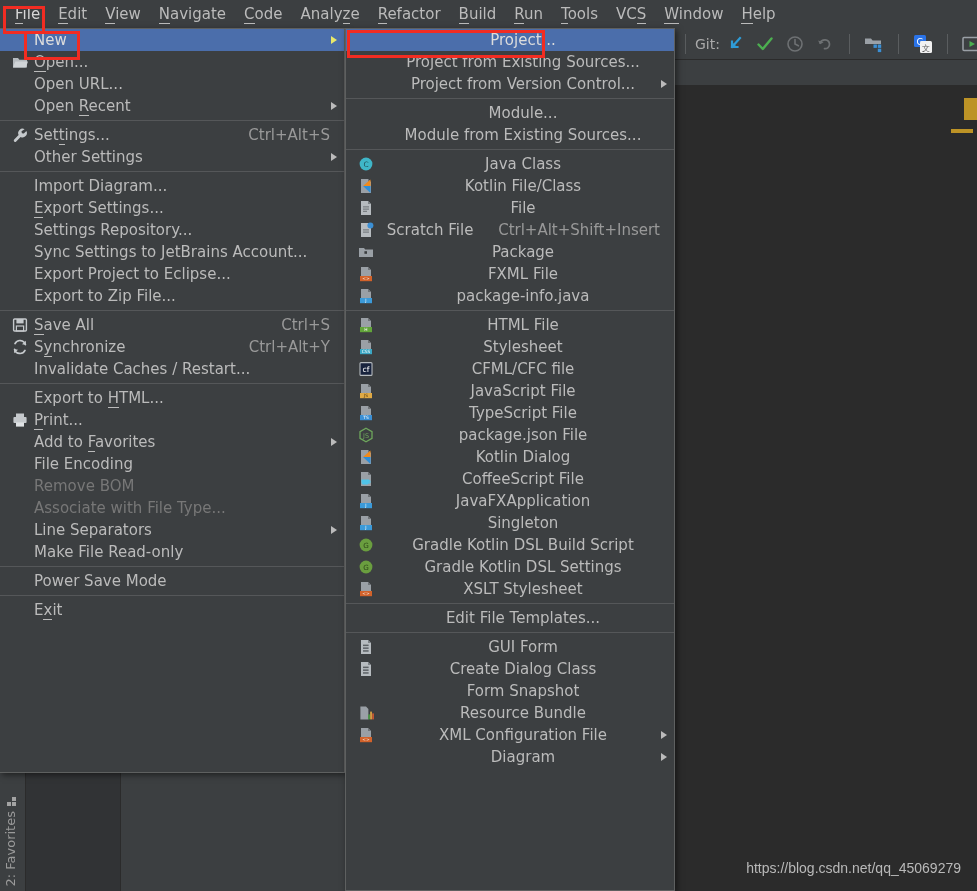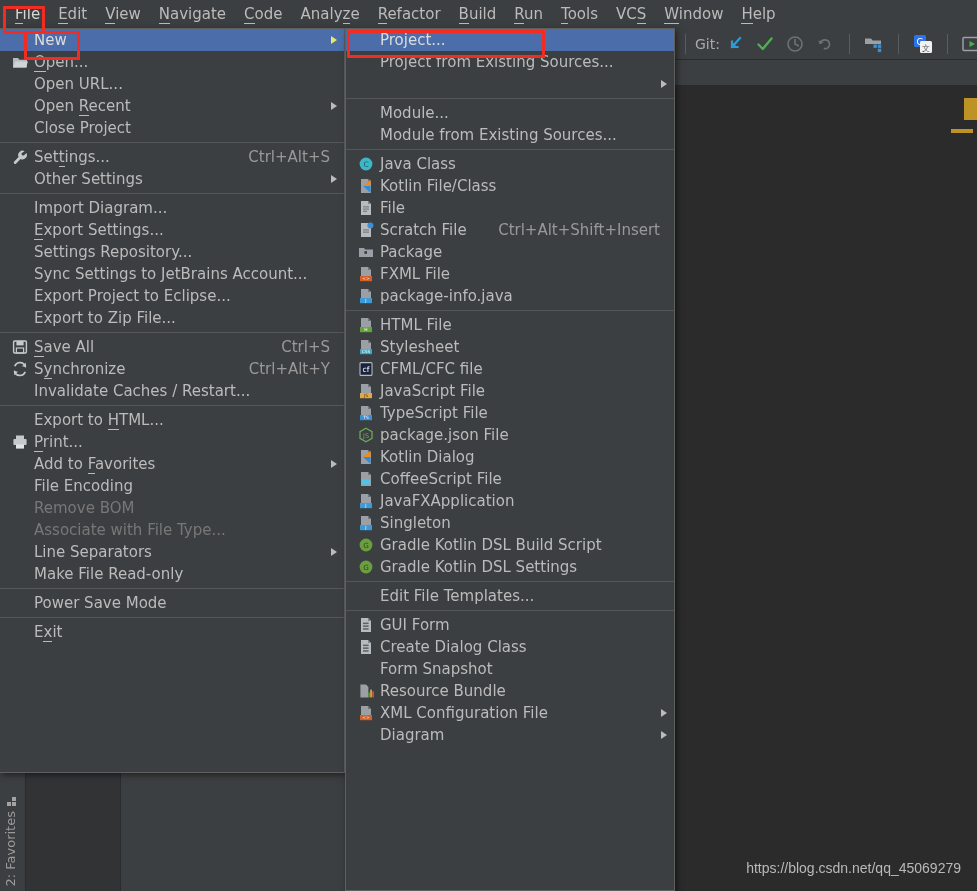--- a/index.html
+++ b/index.html
@@ -82,21 +82,21 @@
     margin-left: 20px;
   }
 
   
   .menu-popup {
     position: absolute; background: #3c3f41;
     border: 1px solid #5e6060;
     box-shadow: 2px 2px 6px rgba(0,0,0,0.5);
   }
   #file-menu { left: 0px; top: 28px; width: 345px; height: 745px; border-left: none; }
-  #new-menu  { left: 345px; top: 28px; width: 330px; height: 863px; }
+  #new-menu  { left: 345px; top: 28px; width: 330px; height: 863px; text-align: center; }
 
   .mi {
     position: relative; display: flex; align-items: center;
     height: 22px; padding: 0 8px 0 4px; cursor: default;
   }
   .mi-icon {
     width: 28px; min-width: 28px; height: 26px;
     display: flex; align-items: center; justify-content: center;
     margin-left: 2px;
   }
@@ -250,24 +250,20 @@
       </div>
       <div class="mi">
         <span class="mi-icon"></span>
         <span class="mi-label">Open URL...</span>
       </div>
       <div class="mi">
         <span class="mi-icon"></span>
         <span class="mi-label">Open <span class="mn">R</span>ecent</span>
         <span class="mi-arrow"></span>
       </div>
-      <div class="mi">
-        <span class="mi-icon"></span>
-        <span class="mi-label">Close Project</span>
-      </div>
       <div class="sep"></div>
       <div class="mi">
         <span class="mi-icon">
           <svg width="16" height="16" viewBox="0 0 16 16">
             <path d="M12.6 2.2 A4.4 4.4 0 0 0 6.6 8 L2.2 12.4 A1.4 1.4 0 0 0 4.2 14.4 L8.6 10 A4.4 4.4 0 0 0 14.4 4 L11.8 6.6 L9.9 6.2 L9.5 4.3 Z" fill="#c5c9cc"></path>
           </svg>
         </span>
         <span class="mi-label">Set<span class="mn">t</span>ings...</span>
         <span class="mi-shortcut">Ctrl+Alt+S</span>
       </div>
@@ -386,20 +382,21 @@
       <div class="mi selected">
         <span class="mi-icon"></span>
         <span class="mi-label">Project...</span>
       </div>
       <div class="mi">
         <span class="mi-icon"></span>
         <span class="mi-label">Project from Existing Sources...</span>
       </div>
       <div class="mi">
         <span class="mi-icon"></span>
+        <span class="mi-label">Project from Version Control...</span>
         <span class="mi-arrow"></span>
       </div>
       <div class="sep"></div>
       <div class="mi">
         <span class="mi-icon"></span>
         <span class="mi-label">Module...</span>
       </div>
       <div class="mi">
         <span class="mi-icon"></span>
         <span class="mi-label">Module from Existing Sources...</span>
@@ -599,20 +596,31 @@
       </div>
       <div class="mi">
         <span class="mi-icon">
           <svg width="16" height="16" viewBox="0 0 16 16">
             <circle cx="8" cy="8" r="6.4" fill="#6a9e3f"></circle>
             <text x="8" y="11" font-size="7.2" font-family="DejaVu Sans" fill="#2b4417" text-anchor="middle">G</text>
           </svg>
         </span>
         <span class="mi-label">Gradle Kotlin DSL Settings</span>
       </div>
+      <div class="mi">
+        <span class="mi-icon">
+          <svg width="16" height="16" viewBox="0 0 16 16">
+            <path d="M3 1 H10 L13 4 V15 H3 Z" fill="#9aa0a6"></path>
+            <path d="M10 1 L13 4 H10 Z" fill="#6e7377"></path>
+            <rect x="2" y="10" width="12" height="5.2" fill="#d2622a"></rect>
+            <text x="8" y="14.4" font-size="4.4" font-family="DejaVu Sans" fill="#fff" text-anchor="middle">&lt;&gt;</text>
+          </svg>
+        </span>
+        <span class="mi-label">XSLT Stylesheet</span>
+      </div>
       <div class="sep"></div>
       <div class="mi">
         <span class="mi-icon"></span>
         <span class="mi-label">Edit File Templates...</span>
       </div>
       <div class="sep"></div>
       <div class="mi">
         <span class="mi-icon">
           <svg width="16" height="16" viewBox="0 0 16 16">
             <path d="M3 1 H10 L13 4 V15 H3 Z" fill="#b6bbbf"></path>

